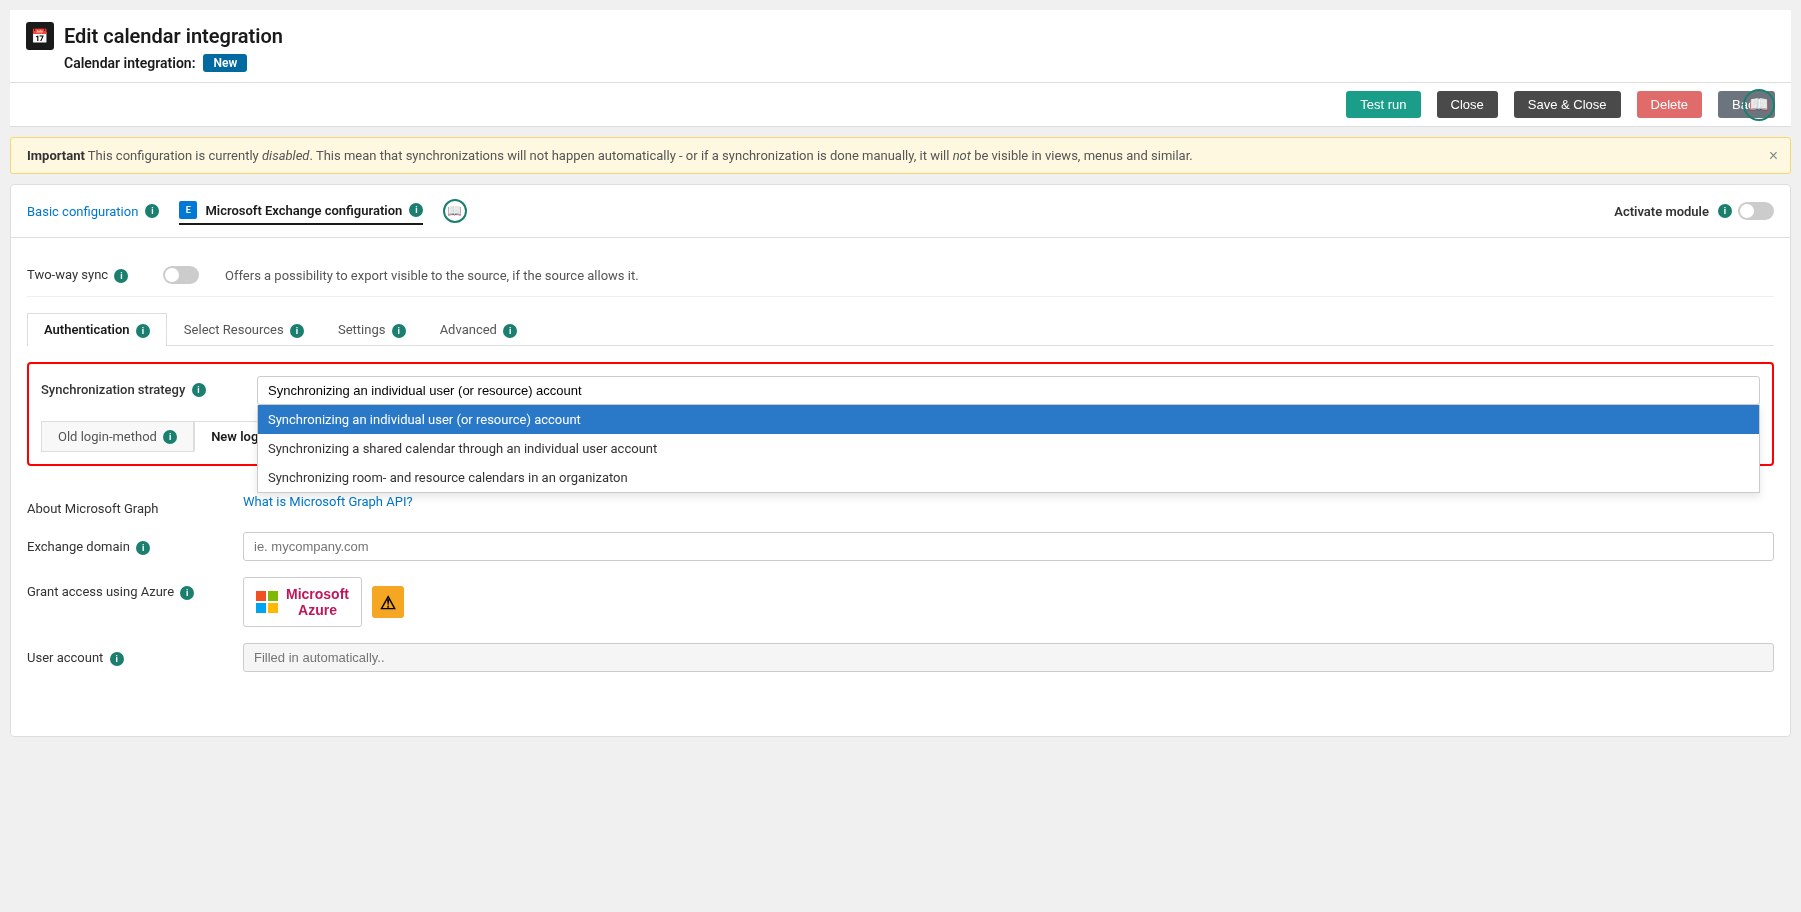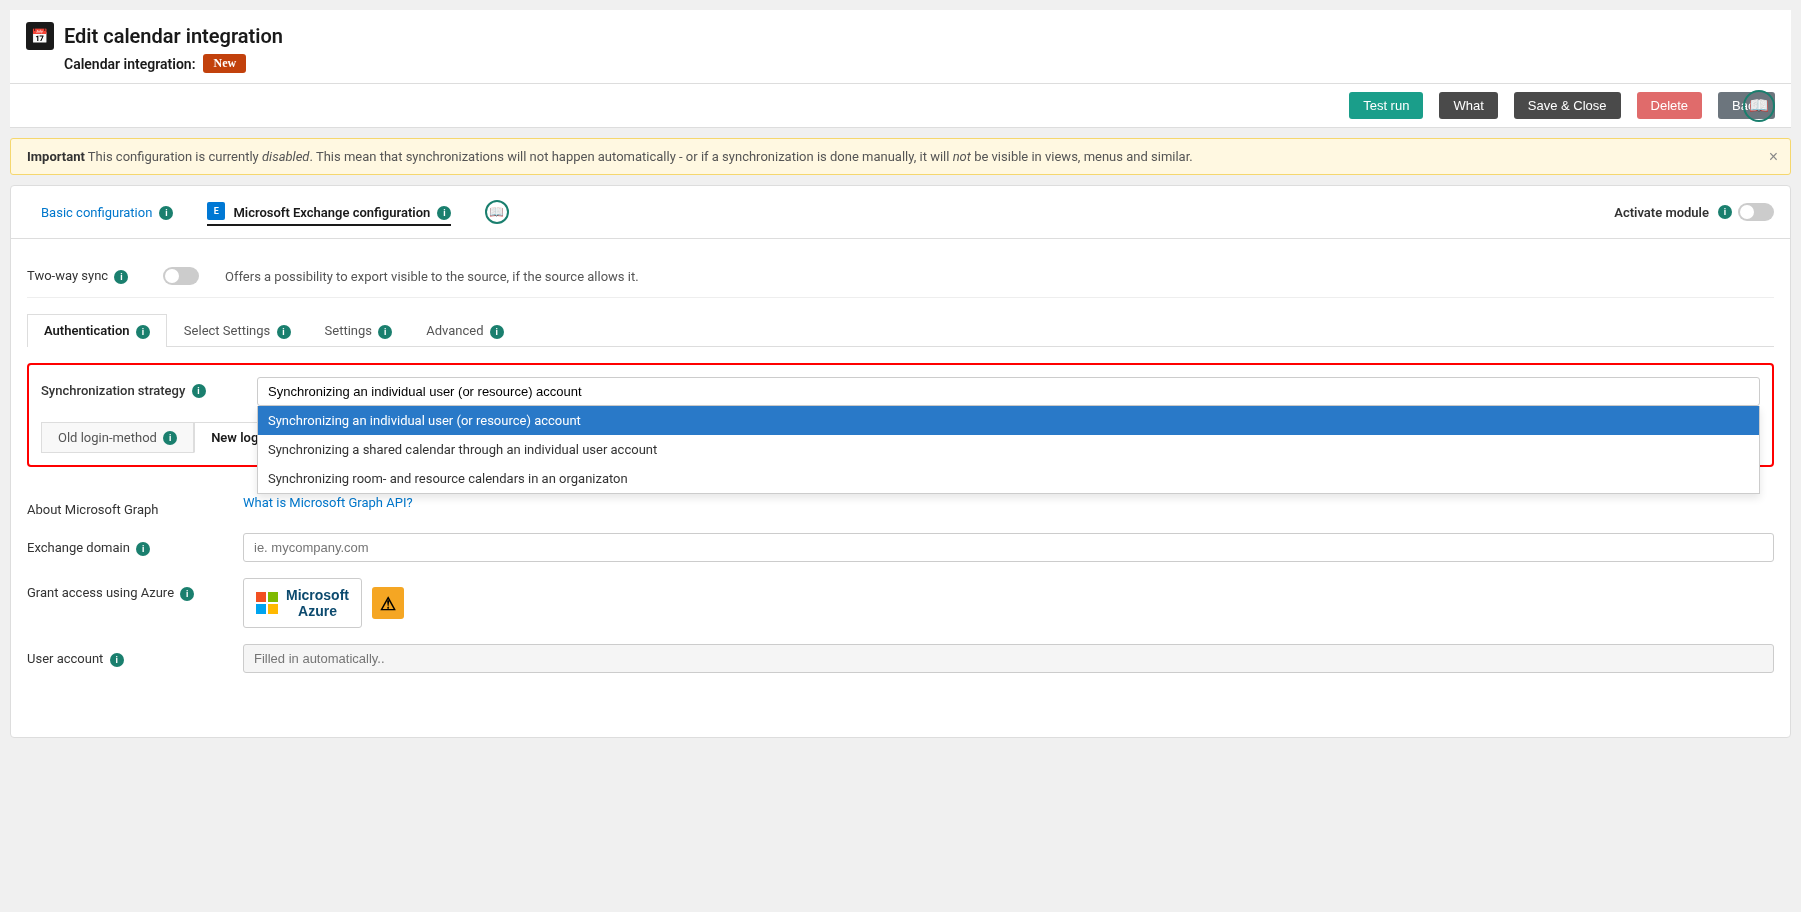--- a/index.html
+++ b/index.html
@@ -55,27 +55,26 @@
       padding-left: 38px;
     }
 
     .page-subtitle-label {
       font-weight: 600;
       font-size: 14px;
       color: #1a1a1a;
     }
 
     .badge-new {
-      background: #c2410c;
+      background: #0369a1;
       color: white;
       padding: 2px 10px;
       border-radius: 3px;
       font-size: 12px;
       font-weight: 600;
-      font-family: Liberation Serif, serif;
     }
 
     .top-bar {
       background: #fff;
       padding: 8px 16px;
       display: flex;
       justify-content: flex-end;
       align-items: center;
       gap: 16px;
       border-bottom: 1px solid #ddd;
@@ -159,27 +158,26 @@
     .tabs-bar {
       display: flex;
       align-items: center;
       padding: 10px 16px;
       border-bottom: 1px solid #ddd;
       gap: 20px;
     }
 
     .tab-item {
       display: flex;
-      align-items: flex-end;
+      align-items: center;
       gap: 4px;
       cursor: pointer;
       padding: 4px 0;
       color: #0077cc;
       font-size: 13px;
-      margin-left: 14px;
     }
 
     .tab-item.active {
       font-weight: 600;
       color: #1a1a1a;
       border-bottom: 2px solid #1a1a1a;
     }
 
     .activate-module-row {
       margin-left: auto;
@@ -429,21 +427,21 @@
     }
 
     .ms-logo-cell {
       width: 10px;
       height: 10px;
     }
 
     .ms-azure-text {
       font-size: 14px;
       font-weight: 600;
-      color: #0c4a6e;
+      color: #be185d;
     }
 
     .warning-icon {
       width: 32px;
       height: 32px;
       background: #f5a623;
       border-radius: 3px;
       display: flex;
       align-items: center;
       justify-content: center;
@@ -482,21 +480,21 @@
       <h1 class="page-title">Edit calendar integration</h1>
     </div>
     <div class="page-subtitle-row">
       <span class="page-subtitle-label">Calendar integration:</span>
       <span class="badge-new">New</span>
     </div>
   </div>
 
   <div class="top-bar">
     <button class="btn btn-teal">Test run</button>
-    <button class="btn btn-gray-dark">What</button>
+    <button class="btn btn-gray-dark">Close</button>
     <button class="btn btn-save-close">Save &amp; Close</button>
     <button class="btn btn-delete">Delete</button>
     <button class="btn btn-back">Back</button>
     <div class="book-logo" style="position:absolute;right:16px;top:50%;transform:translateY(-50%);">📖</div>
   </div>
 
   <div class="alert-banner">
     <strong>Important</strong>
     <span> This configuration is currently <em>disabled</em>. This mean that synchronizations will not happen automatically - or if a synchronization is done manually, it will <em>not</em> be visible in views, menus and similar.</span>
     <button class="alert-close">×</button>
@@ -534,21 +532,21 @@
         <div class="toggle"></div>
         <span class="two-way-desc">Offers a possibility to export visible to the source, if the source allows it.</span>
       </div>
 
       <div class="inner-tabs">
         <div class="inner-tab active">
           <span>Authentication</span>
           <span class="info-icon">i</span>
         </div>
         <div class="inner-tab">
-          <span>Select Settings</span>
+          <span>Select Resources</span>
           <span class="info-icon">i</span>
         </div>
         <div class="inner-tab">
           <span>Settings</span>
           <span class="info-icon">i</span>
         </div>
         <div class="inner-tab">
           <span>Advanced</span>
           <span class="info-icon">i</span>
         </div>

